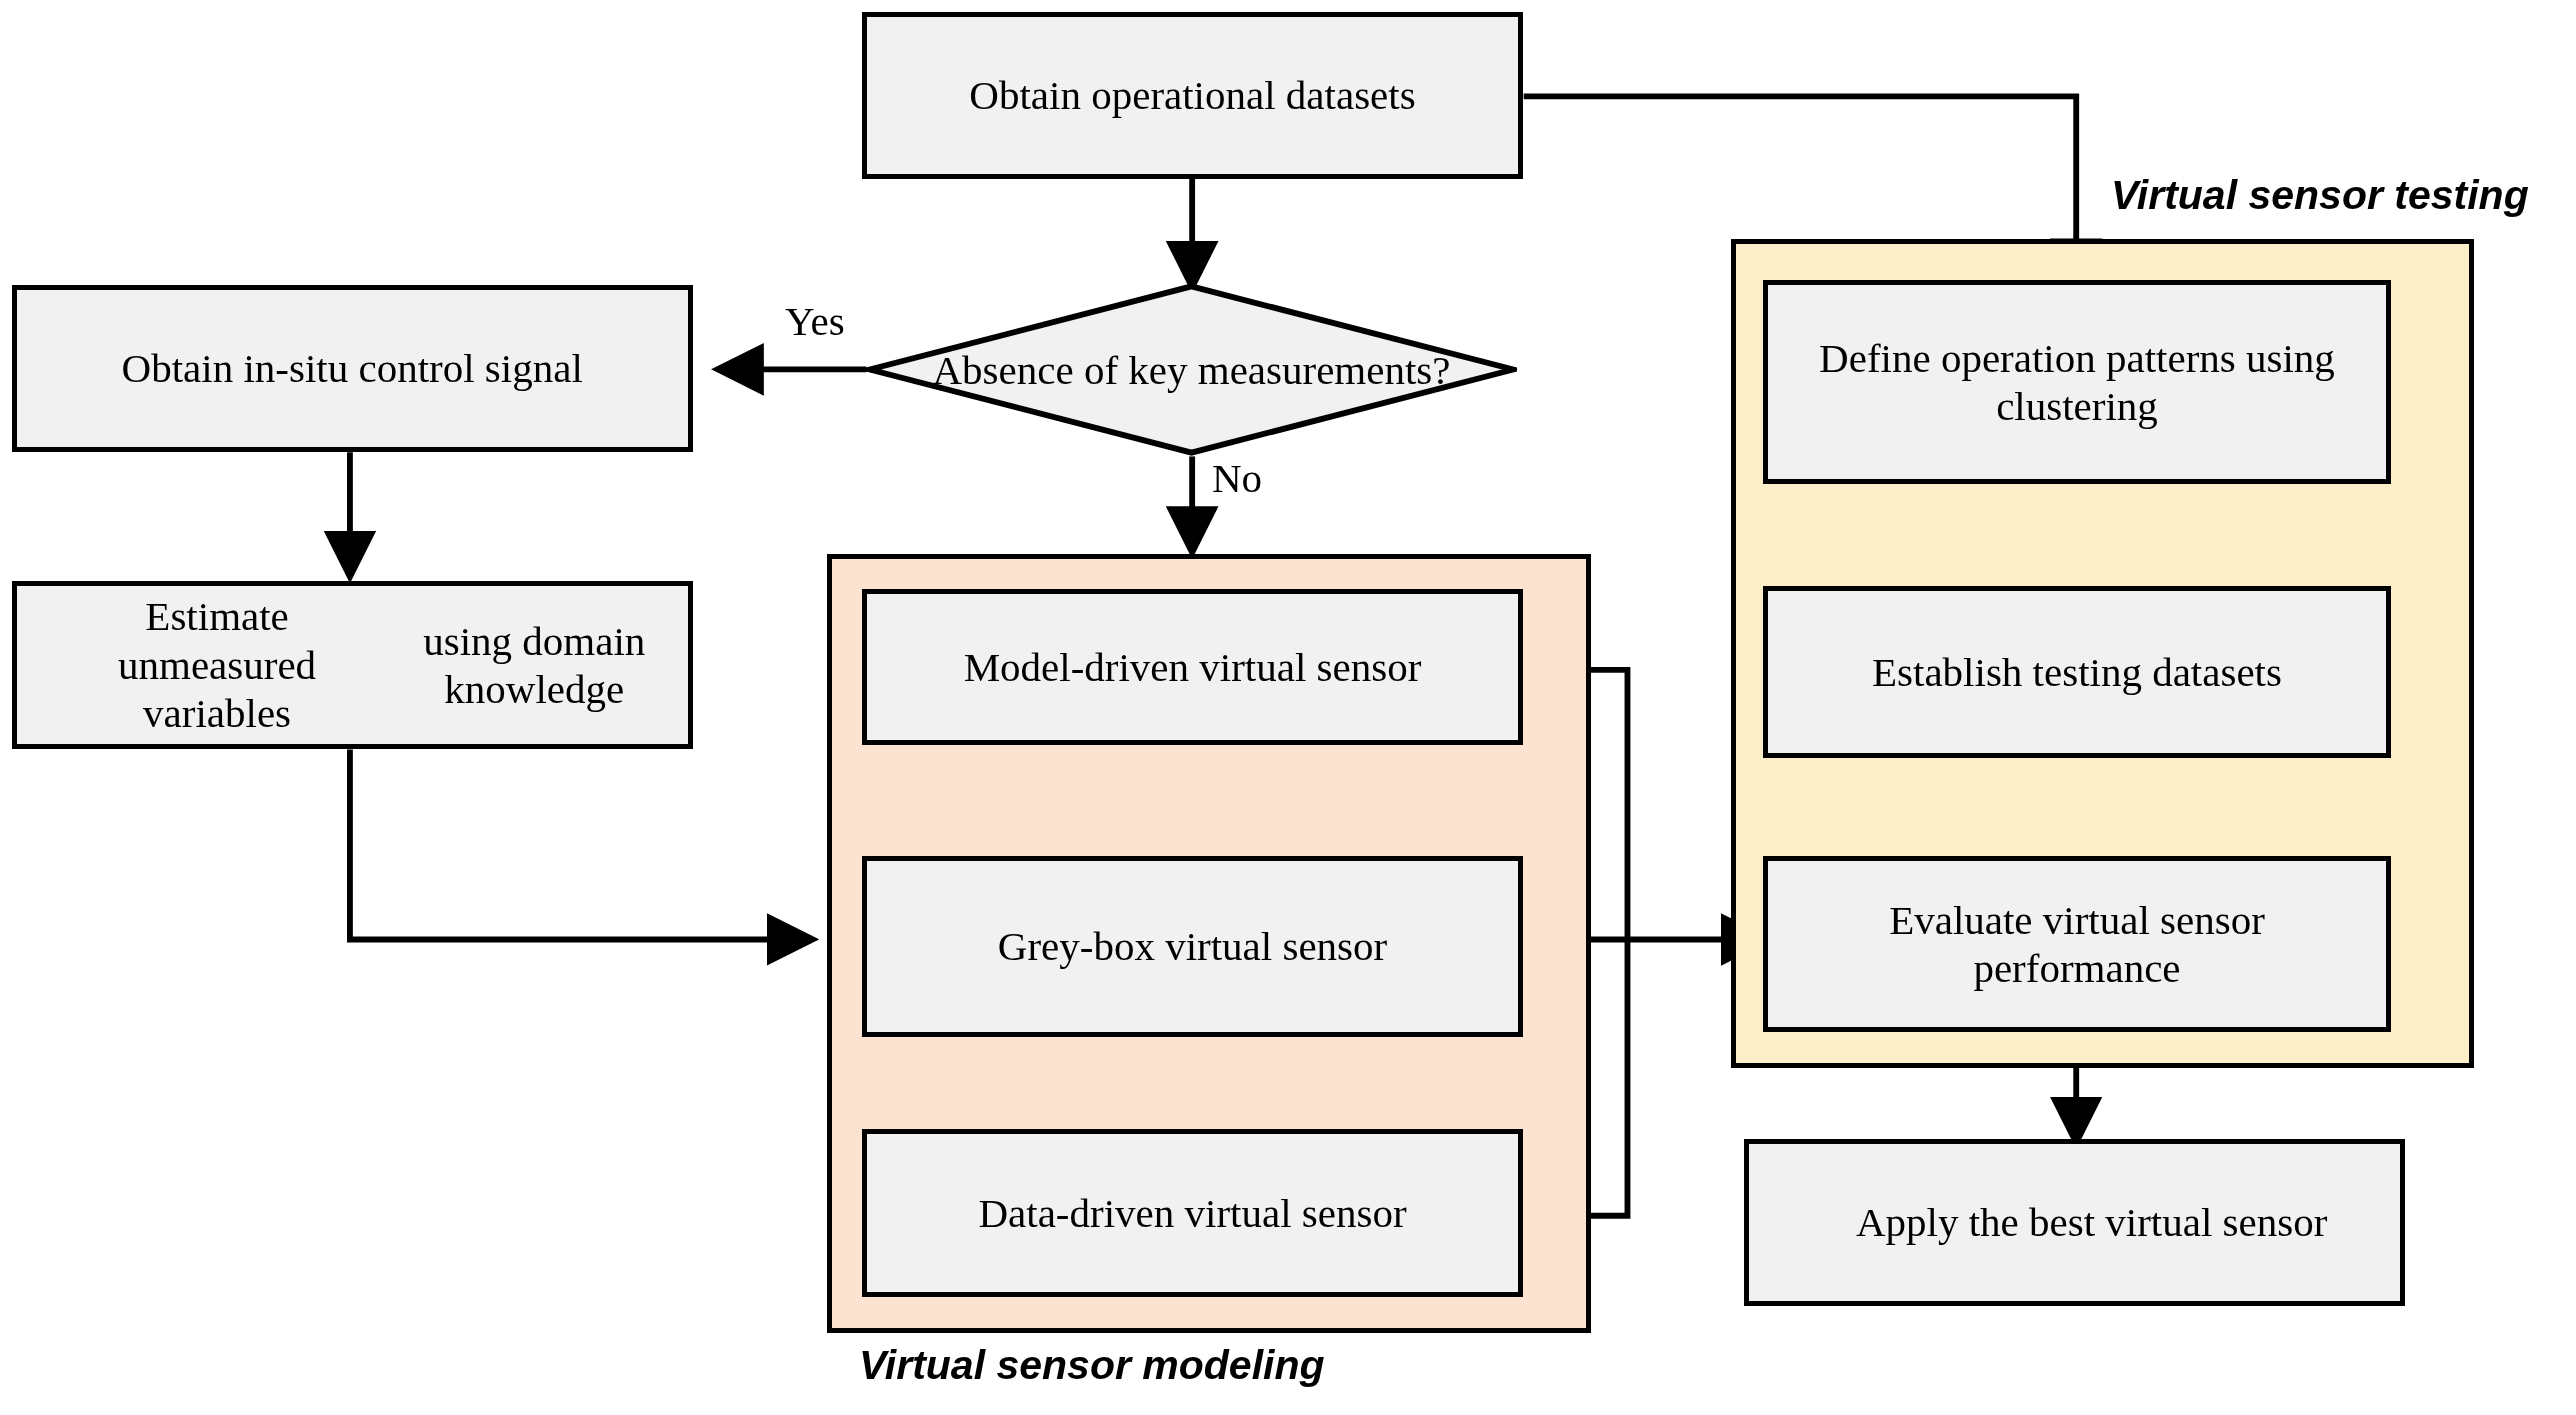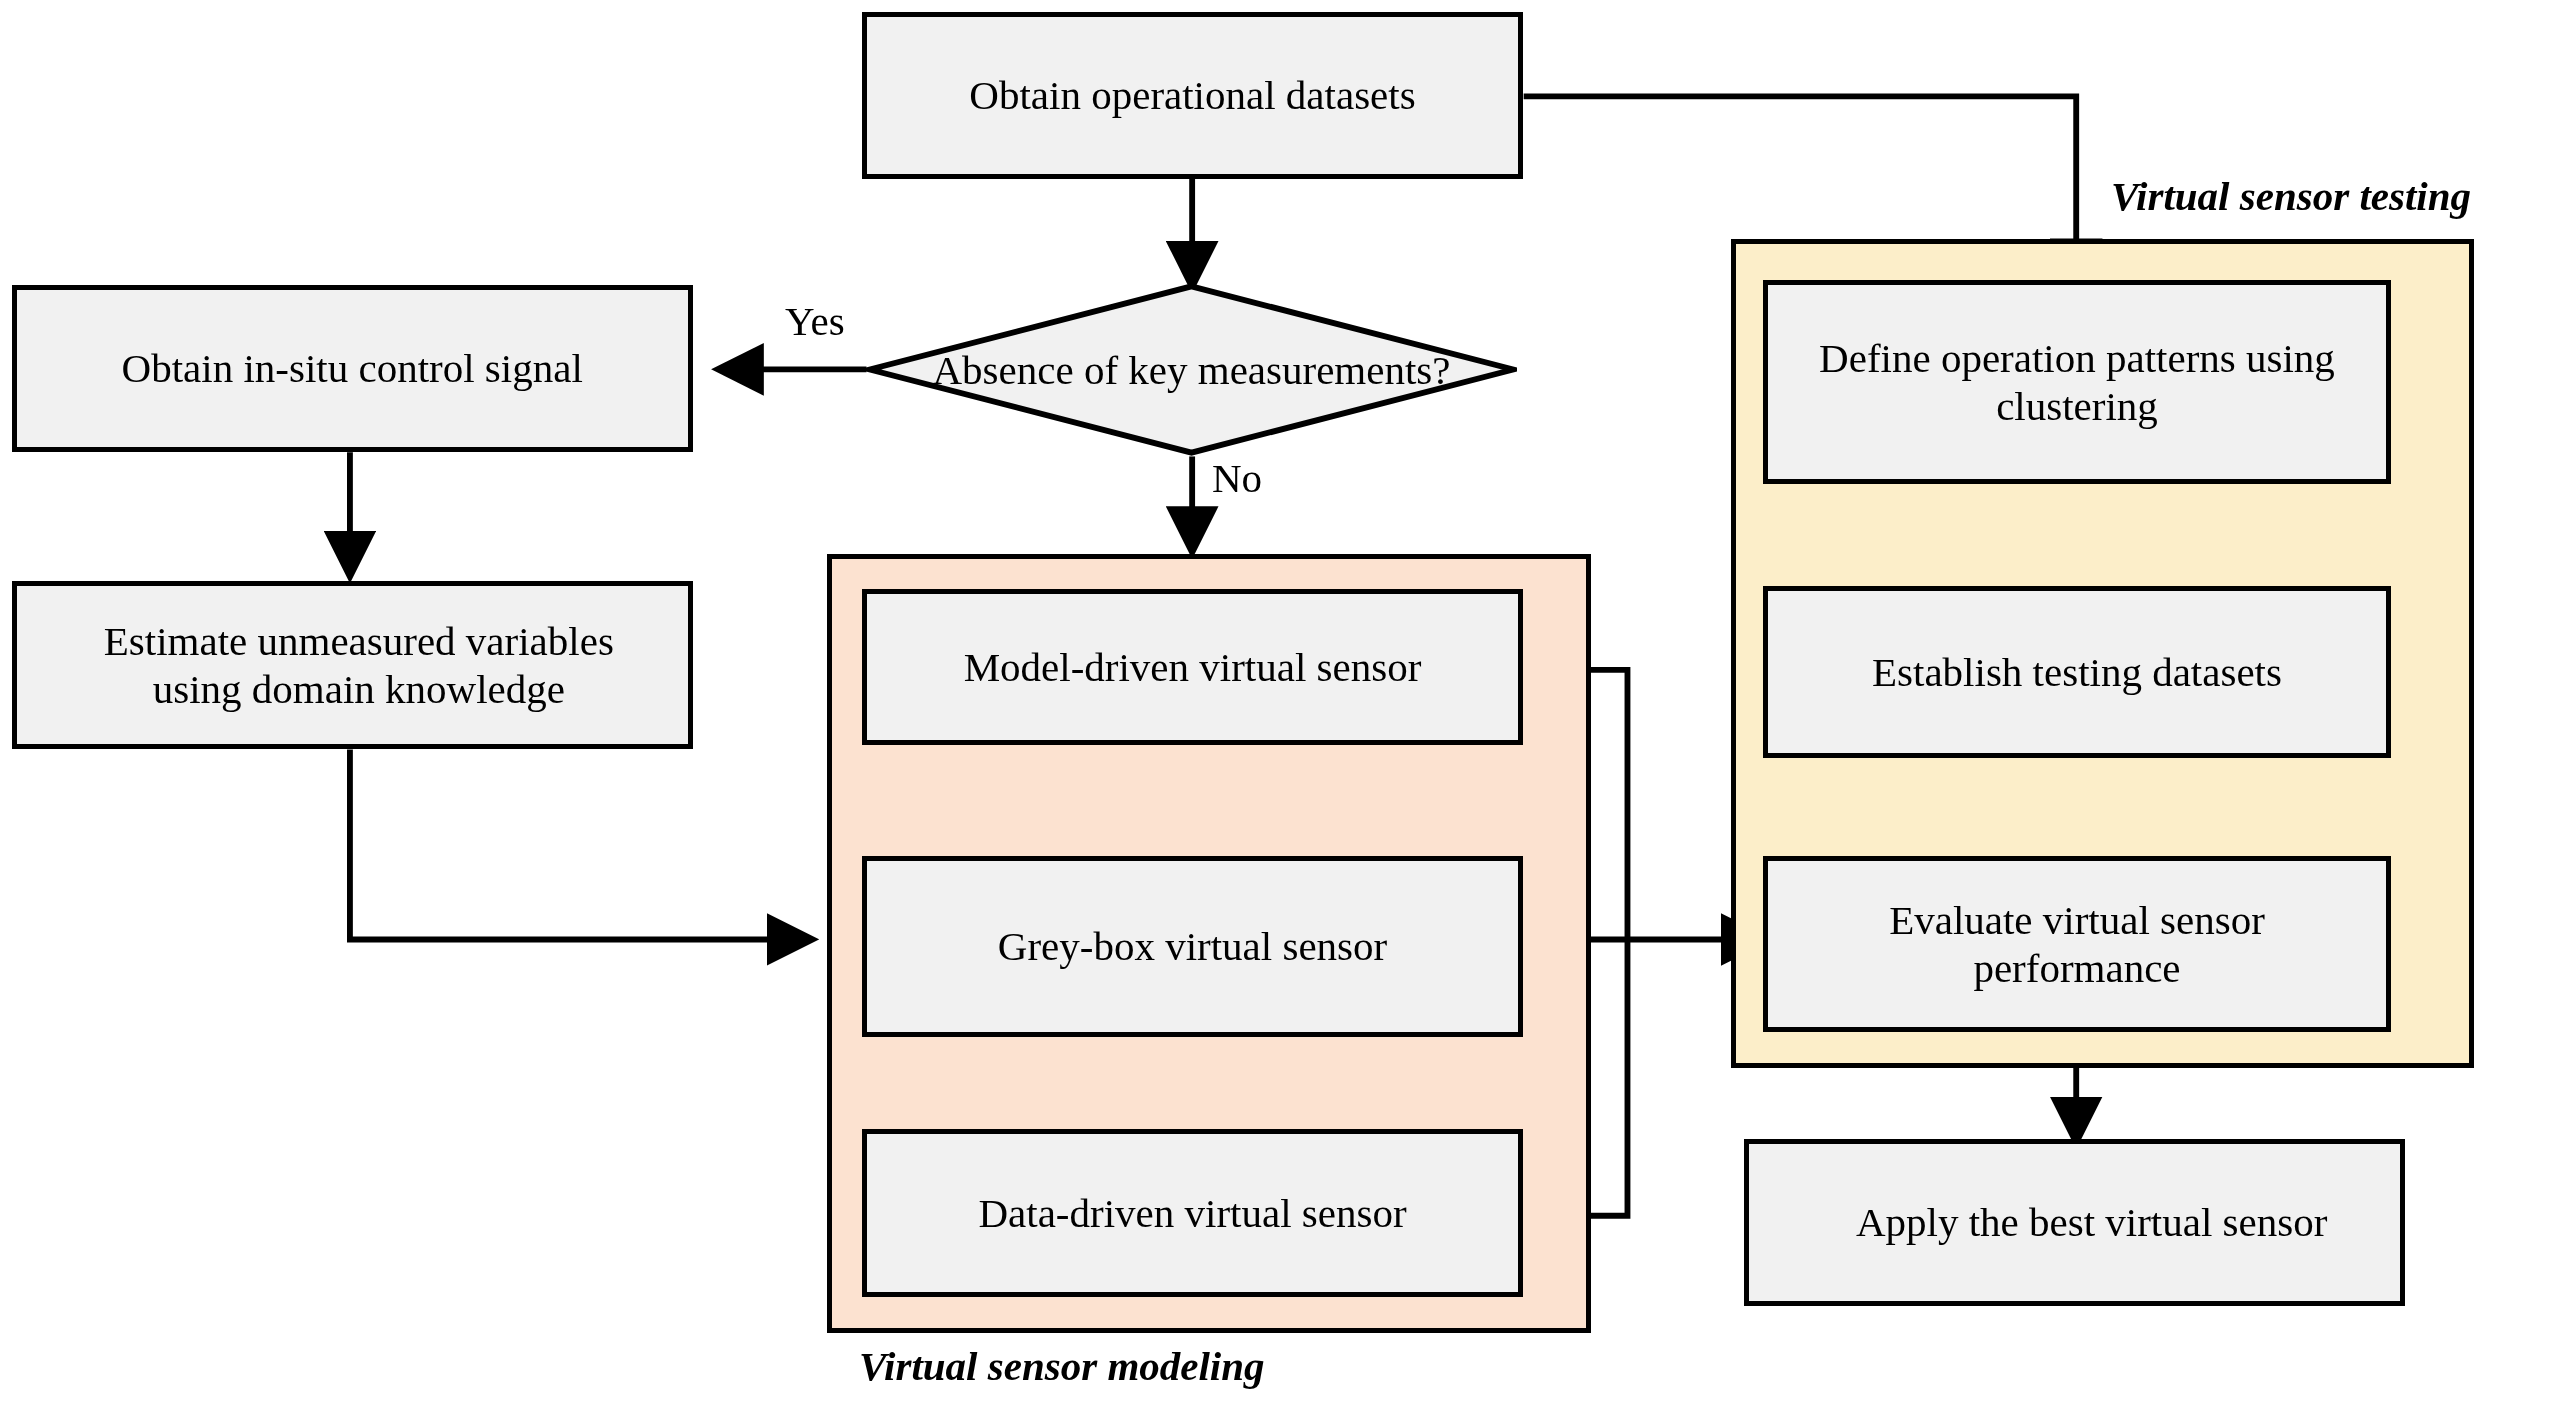--- a/index.html
+++ b/index.html
@@ -29,21 +29,21 @@
     position:absolute;left:0;top:0;width:100%;height:100%;
     display:flex;align-items:center;justify-content:center;
     font-family:"Liberation Serif",serif;font-size:41px;color:#000;
     white-space:nowrap;
   }
   .edge-label{
     position:absolute;font-family:"Liberation Serif",serif;font-size:41px;color:#000;
     white-space:nowrap;
   }
   .group-label{
-    position:absolute;font-family:Liberation Serif, serif;font-weight:bold;font-style:italic;
+    position:absolute;font-family:Liberation Sans, sans-serif;font-weight:bold;font-style:italic;
     font-size:41px;color:#000;white-space:nowrap;
   }
 </style>
 </head>
 <body>
 
 <div id="stage">
 
   <svg id="wires" viewBox="0 0 3077 1691">
     <defs>
@@ -86,21 +86,21 @@
   <div class="group testing" style="left:1731px;top:239px;width:743px;height:829px;"></div>
 
   <div class="node" style="left:862px;top:12px;width:661px;height:167px;">
     <span>Obtain operational datasets</span>
   </div>
 
   <div class="node" style="left:11.7px;top:285px;width:681px;height:167px;">
     <span>Obtain in-situ control signal</span>
   </div>
 
-  <div class="node" style="left:11.7px;top:581px;width:681px;height:168px;flex-direction:column;padding-left:25px;">
+  <div class="node" style="left:11.7px;top:581px;width:681px;height:168px;padding-left:25px;">
     <span>Estimate unmeasured variables</span>
     <span>using domain knowledge</span>
   </div>
 
   <div class="diamond" style="left:866px;top:283px;width:651px;height:173px;">
     <svg width="651" height="173" viewBox="0 0 778 207">
       <polygon points="389,4 774,103.5 389,203 4,103.5" fill="#F1F1F1" stroke="#000" stroke-width="7"></polygon>
     </svg>
     <div class="dlabel">Absence of key measurements?</div>
   </div>

